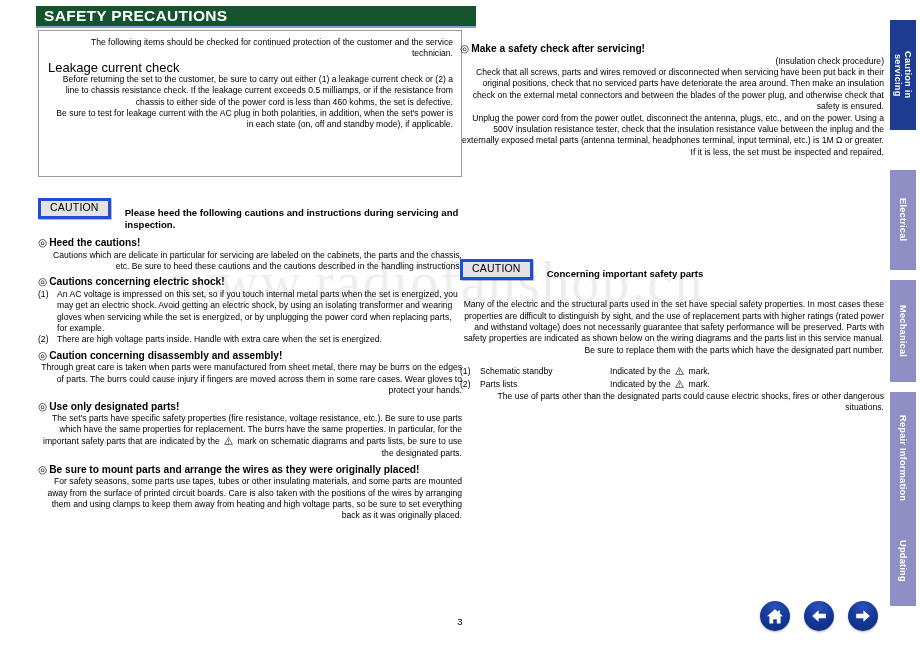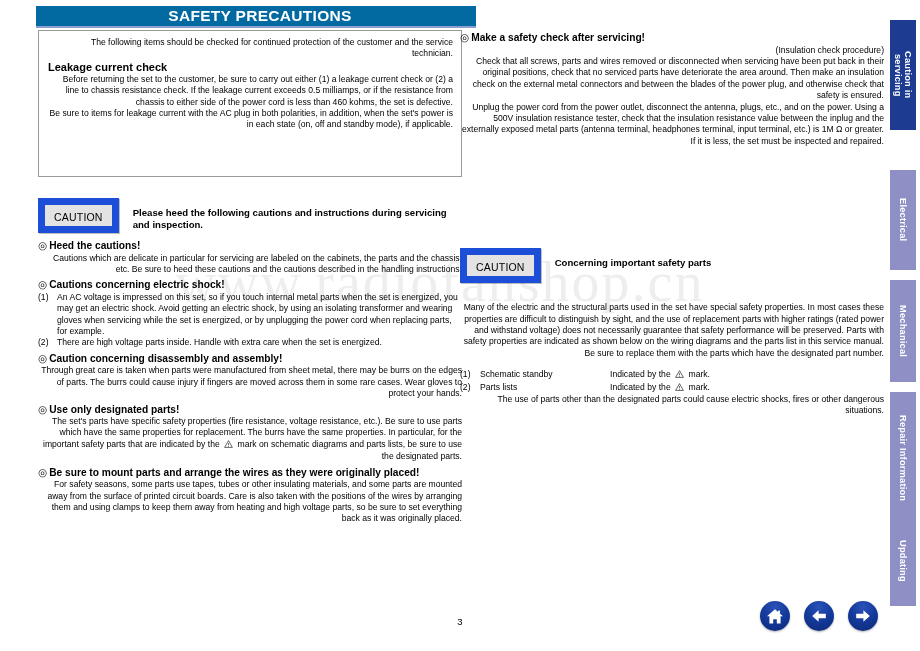--- a/index.html
+++ b/index.html
@@ -33,25 +33,24 @@
     user-select: none;
   }
 
   
   #title-bar {
     position: absolute;
     left: 36px;
     top: 6px;
     width: 440px;
     height: 22px;
-    background: #0369a1;
+    background: #14532d;
     border-bottom: 2px solid #8d9fd0;
     box-sizing: border-box;
     z-index: 3;
-    text-align: center;
   }
   #title-bar .title-text {
     color: #ffffff;
     font-size: 15.5px;
     font-weight: bold;
     letter-spacing: 0.3px;
     line-height: 20px;
     padding-left: 8px;
     display: block;
   }
@@ -77,22 +76,22 @@
 
   
   p.body {
     margin: 0;
     font-size: 8.6px;
     line-height: 11.4px;
     text-align: right;
   }
   h3.sub {
     margin: 1px 0 0 0;
-    font-size: 11px;
-    font-weight: bold;
+    font-size: 13px;
+    font-weight: normal;
     line-height: 13px;
   }
   h3.head {
     margin: 3px 0 0 0;
     font-size: 10.2px;
     font-weight: bold;
     line-height: 13.5px;
   }
   h3.head .bullet {
     font-size: 10.5px;
@@ -113,25 +112,25 @@
   .numitem .txt { flex: 1 1 auto; }
 
   
   .caution-row {
     display: flex;
     align-items: flex-start;
     margin-top: 6px;
   }
   .caution-badge {
     flex: 0 0 auto;
-    border: 7px solid #1d4ed8;
+    border: 3px solid #1d4ed8;
     background: #e3e3e3;
     font-size: 10.5px;
     font-weight: normal;
-    padding: 6px 9px 3px 9px;
+    padding: 0 9px 3px 9px;
     line-height: 12px;
     box-shadow: 1px 1px 0 rgba(0,0,0,0.25);
     letter-spacing: 0.2px;
   }
   .caution-text {
     flex: 1 1 auto;
     font-size: 9.6px;
     font-weight: bold;
     line-height: 11.5px;
     padding-left: 14px;
@@ -226,21 +225,21 @@
 <div id="title-bar">
   <span class="title-text">SAFETY PRECAUTIONS</span>
 </div>
 
 <div class="col" id="col-left">
 
   <div id="intro-box">
     <p class="body">The following items should be checked for continued protection of the customer and the service technician.</p>
     <h3 class="sub">Leakage current check</h3>
     <p class="body">Before returning the set to the customer, be sure to carry out either (1) a leakage current check or (2) a line to chassis resistance check. If the leakage current exceeds 0.5 milliamps, or if the resistance from chassis to either side of the power cord is less than 460 kohms, the set is defective.</p>
-    <p class="body">Be sure to items for leakage current with the AC plug in both polarities, in addition, when the set's power is in each state (on, off and standby mode), if applicable.</p>
+    <p class="body">Be sure to test for leakage current with the AC plug in both polarities, in addition, when the set's power is in each state (on, off and standby mode), if applicable.</p>
   </div>
 
   <div class="caution-row" style="margin-top:21px;">
     <div class="caution-badge">CAUTION</div>
     <div class="caution-text">Please heed the following cautions and instructions during servicing and inspection.</div>
   </div>
 
   <h3 class="head" style="margin-top:6px;">
     <span class="bullet">◎</span><span>Heed the cautions!</span>
   </h3>
@@ -282,21 +281,21 @@
 
   <h3 class="head">
     <span class="bullet">◎</span><span>Be sure to mount parts and arrange the wires as they were originally placed!</span>
   </h3>
   <p class="body">For safety seasons, some parts use tapes, tubes or other insulating materials, and some parts are mounted away from the surface of printed circuit boards. Care is also taken with the positions of the wires by arranging them and using clamps to keep them away from heating and high voltage parts, so be sure to set everything back as it was originally placed.</p>
 
 </div>
 
 <div class="col" id="col-right">
 
-  <h3 class="head" style="margin-top:1px;">
+  <h3 class="head" style="margin-top:12px;">
     <span class="bullet">◎</span><span>Make a safety check after servicing!</span>
   </h3>
   <p class="body">(Insulation check procedure)</p>
   <p class="body">Check that all screws, parts and wires removed or disconnected when servicing have been put back in their original positions, check that no serviced parts have deteriorate the area around. Then make an insulation check on the external metal connectors and between the blades of the power plug, and otherwise check that safety is ensured.</p>
   <p class="body">Unplug the power cord from the power outlet, disconnect the antenna, plugs, etc., and on the power. Using a 500V insulation resistance tester, check that the insulation resistance value between the inplug and the externally exposed metal parts (antenna terminal, headphones terminal, input terminal, etc.) is 1M Ω or greater. If it is less, the set must be inspected and repaired.</p>
 
   <div class="caution-row" style="margin-top:101px;">
     <div class="caution-badge">CAUTION</div>
     <div class="caution-text">Concerning important safety parts</div>
   </div>

